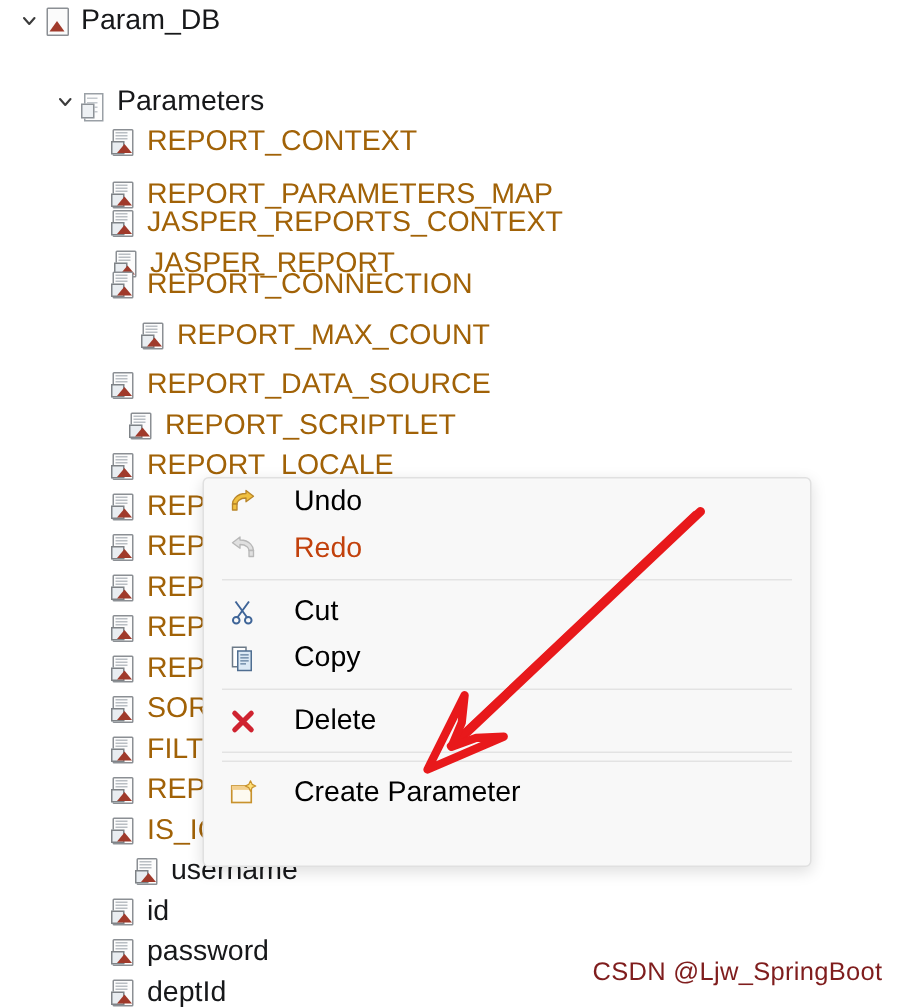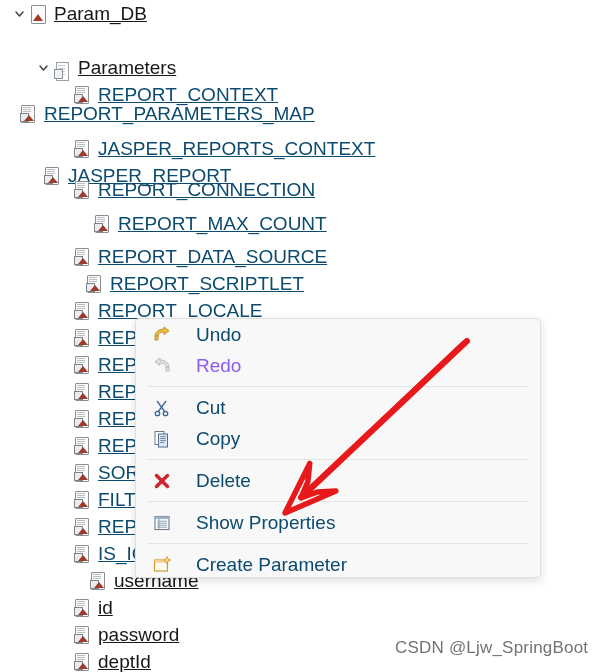--- a/index.html
+++ b/index.html
@@ -131,22 +131,22 @@
     margin-bottom: 2px;
   }
   .ico-params .corner {
     position: absolute;
     left: 2px; top: 8px;
     width: 7px; height: 8px;
     border: 1px solid #8d9297;
     background: #eef1f4;
   }
 
-  .label { padding-right: 4px; text-decoration: underline; }
-  .label.builtin { color: #0c4a6e; }
+  .label { padding-right: 4px; }
+  .label.builtin { color: #a16207; }
   .label.user    { color: #17181a; }
   .label.node    { color: #17181a; }
 
   .row.selected .selbg {
     position: absolute;
     left: 0; top: 2px;
     height: 24px;
     background: #cce3f7;
     z-index: -1;
   }
@@ -165,24 +165,24 @@
     box-sizing: border-box;
     overflow: hidden;
   }
   .mi {
     position: relative;
     height: 31px;
     display: flex;
     align-items: center;
     padding-left: 14px;
     font-size: 19px;
-    color: #0c4a6e;
+    color: #000000;
     white-space: nowrap;
   }
-  .mi.disabled { color: #8b5cf6; }
+  .mi.disabled { color: #c2410c; }
   .mi-ico {
     width: 28px;
     height: 22px;
     flex: 0 0 28px;
     position: relative;
     margin-right: 18px;
   }
   .mi-ico svg { position: absolute; left: 2px; top: 1px; }
   .msep {
     height: 1px;
@@ -197,21 +197,21 @@
     width: 605px; height: 672px;
     pointer-events: none;
   }
 
   
   #watermark {
     position: absolute;
     left: 395px;
     top: 638px;
     font-size: 17px;
-    color: #737373;
+    color: #7f1d1d;
     letter-spacing: 0.2px;
     white-space: nowrap;
   }
 </style>
 </head>
 <body>
 
 <div id="tree">
     <div class="row" style="top: 0px; padding-left: 10px;">
       <span class="twisty">
@@ -244,21 +244,21 @@
       <span class="ico ico-doc">
         <span class="lines">
           <i></i>
           <i></i>
           <i></i>
         </span>
         <span class="corner"></span>
       </span>
       <span class="label builtin">REPORT_CONTEXT</span>
     </div>
-    <div class="row" style="top: 100px; ">
+    <div class="row" style="top: 116px; padding-left: 54px;">
       <span class="spacer-twisty"></span>
       <span class="ico ico-doc">
         <span class="lines">
           <i></i>
           <i></i>
           <i></i>
         </span>
         <span class="corner"></span>
       </span>
       <span class="label builtin">REPORT_PARAMETERS_MAP</span>
@@ -268,21 +268,21 @@
       <span class="ico ico-doc">
         <span class="lines">
           <i></i>
           <i></i>
           <i></i>
         </span>
         <span class="corner"></span>
       </span>
       <span class="label builtin">JASPER_REPORTS_CONTEXT</span>
     </div>
-    <div class="row" style="top: 162px; padding-left: 24px;">
+    <div class="row" style="top: 162px; padding-left: 56px;">
       <span class="spacer-twisty"></span>
       <span class="ico ico-doc">
         <span class="lines">
           <i></i>
           <i></i>
           <i></i>
         </span>
         <span class="corner"></span>
       </span>
       <span class="label builtin">JASPER_REPORT</span>
@@ -549,31 +549,20 @@
     <div class="msep"></div>
     <div class="mi">
       <span class="mi-ico">
         <svg width="20" height="20" viewBox="0 0 20 20">
           <path d="M4.5 4.5 L15.5 15.5 M15.5 4.5 L4.5 15.5" stroke="#cf2330" stroke-width="3.4" stroke-linecap="round"></path>
         </svg>
       </span>
       <span>Delete</span>
     </div>
     <div class="msep"></div>
-    <div class="mi">
-      <span class="mi-ico">
-        <svg width="20" height="20" viewBox="0 0 20 20">
-          <rect x="3" y="3.5" width="14" height="13" fill="#ffffff" stroke="#6b7b8c" stroke-width="1.1"></rect>
-          <rect x="3" y="3.5" width="14" height="2.6" fill="#9fb4c8"></rect>
-          <path d="M5.2 8.2 h9.6 M5.2 10.2 h9.6 M5.2 12.2 h9.6 M5.2 14.2 h9.6" stroke="#7e94aa" stroke-width="0.9"></path>
-          <path d="M7 6.1 v10.4" stroke="#7e94aa" stroke-width="0.9"></path>
-        </svg>
-      </span>
-      <span>Show Properties</span>
-    </div>
     <div class="msep"></div>
     <div class="mi">
       <span class="mi-ico">
         <svg width="20" height="20" viewBox="0 0 20 20">
           <rect x="2.5" y="5" width="13" height="11" fill="#fdfaf0" stroke="#c8922c" stroke-width="1.1"></rect>
           <rect x="2.5" y="5" width="13" height="2.6" fill="#f3d08f"></rect>
           <path d="M15 1.5 l1.1 2.4 l2.4 1.1 l-2.4 1.1 l-1.1 2.4 l-1.1 -2.4 l-2.4 -1.1 l2.4 -1.1 Z" fill="#ffe07a" stroke="#c8922c" stroke-width="0.8" stroke-linejoin="round"></path>
         </svg>
       </span>
       <span>Create Parameter</span>

